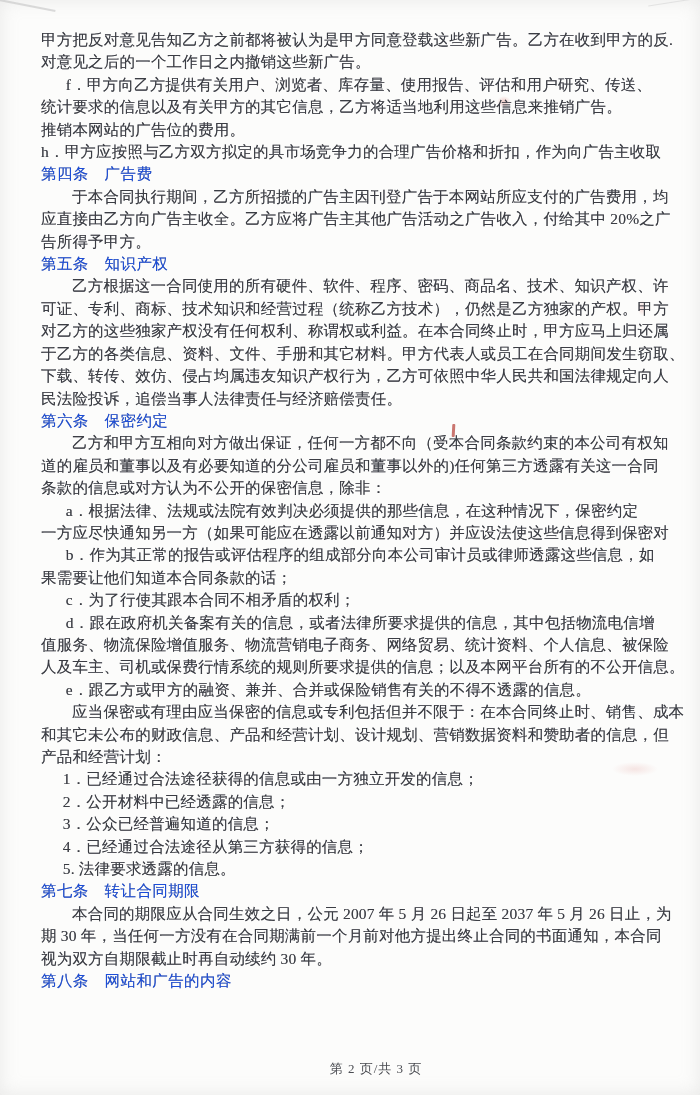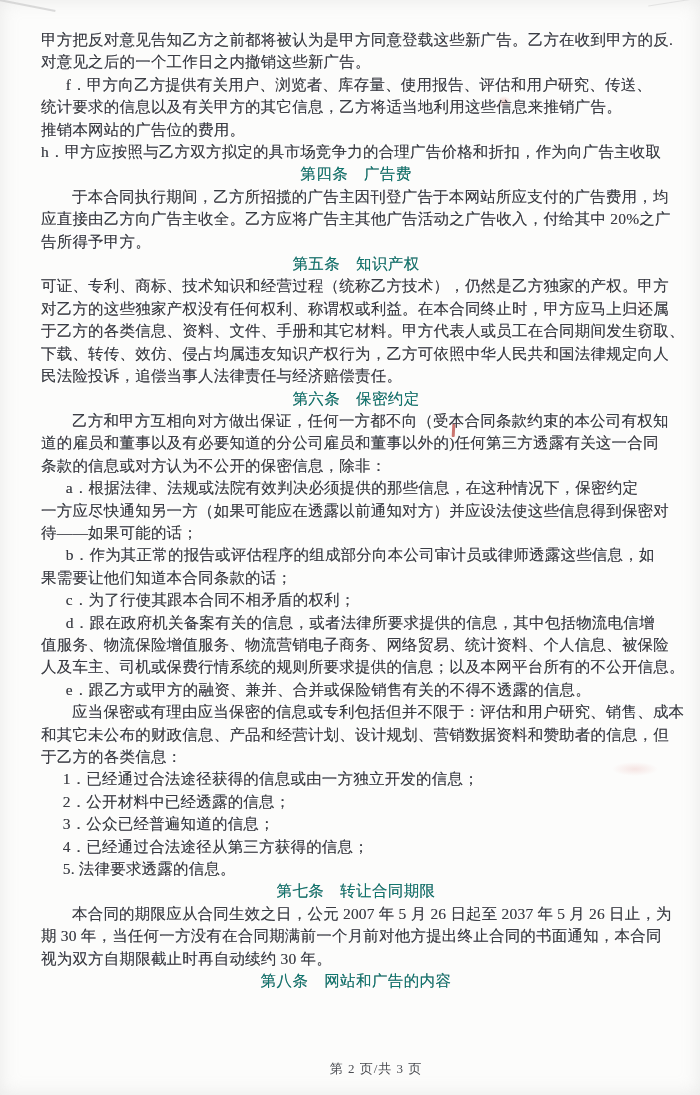--- a/index.html
+++ b/index.html
@@ -21,21 +21,21 @@
     text-align:left;
     letter-spacing:.2px;
     filter:blur(.22px);
     text-shadow:0 0 .6px rgba(62,64,72,.55);
   }
   .line{white-space:nowrap;height:22.42px;}
   .flush{text-indent:0;}
   .para{text-indent:2em;}
   .list{text-indent:1.6em;}
   .num{text-indent:1.4em;}
-  .header{text-indent:0;letter-spacing:.4px;color:#0f766e;text-align:center;}
+  .header{text-indent:0;letter-spacing:.4px;color:#1d4ed8;}
   .footer{
     position:absolute;
     left:0;top:1060px;width:700px;
     text-align:center;
     font-size:13px;
     color:#4a4c52;
     letter-spacing:1px;
     filter:blur(.2px);
     margin-left:26px;
   }
@@ -64,42 +64,42 @@
       <div class="line flush">对意见之后的一个工作日之内撤销这些新广告。</div>
       <div class="line list">f．甲方向乙方提供有关用户、浏览者、库存量、使用报告、评估和用户研究、传送、</div>
       <div class="line flush">统计要求的信息以及有关甲方的其它信息，乙方将适当地利用这些信息来推销广告。</div>
       <div class="line flush">推销本网站的广告位的费用。</div>
       <div class="line flush">h．甲方应按照与乙方双方拟定的具市场竞争力的合理广告价格和折扣，作为向广告主收取</div>
       <div class="line header">第四条　广告费</div>
       <div class="line para">于本合同执行期间，乙方所招揽的广告主因刊登广告于本网站所应支付的广告费用，均</div>
       <div class="line flush">应直接由乙方向广告主收全。乙方应将广告主其他广告活动之广告收入，付给其中 20%之广</div>
       <div class="line flush">告所得予甲方。</div>
       <div class="line header">第五条　知识产权</div>
+      <div class="line para">乙方根据这一合同使用的所有硬件、软件、程序、密码、商品名、技术、知识产权、许</div>
       <div class="line flush">可证、专利、商标、技术知识和经营过程（统称乙方技术），仍然是乙方独家的产权。甲方</div>
       <div class="line flush">对乙方的这些独家产权没有任何权利、称谓权或利益。在本合同终止时，甲方应马上归还属</div>
       <div class="line flush">于乙方的各类信息、资料、文件、手册和其它材料。甲方代表人或员工在合同期间发生窃取、</div>
       <div class="line flush">下载、转传、效仿、侵占均属违友知识产权行为，乙方可依照中华人民共和国法律规定向人</div>
       <div class="line flush">民法险投诉，追偿当事人法律责任与经济赔偿责任。</div>
       <div class="line header">第六条　保密约定</div>
       <div class="line para">乙方和甲方互相向对方做出保证，任何一方都不向（受本合同条款约束的本公司有权知</div>
       <div class="line flush">道的雇员和董事以及有必要知道的分公司雇员和董事以外的)任何第三方透露有关这一合同</div>
       <div class="line flush">条款的信息或对方认为不公开的保密信息，除非：</div>
       <div class="line list">a．根据法律、法规或法院有效判决必须提供的那些信息，在这种情况下，保密约定</div>
       <div class="line flush">一方应尽快通知另一方（如果可能应在透露以前通知对方）并应设法使这些信息得到保密对</div>
-      <div class="line flush">待——如果可能的话；</div>
       <div class="line list">b．作为其正常的报告或评估程序的组成部分向本公司审计员或律师透露这些信息，如</div>
       <div class="line flush">果需要让他们知道本合同条款的话；</div>
       <div class="line list">c．为了行使其跟本合同不相矛盾的权利；</div>
       <div class="line list">d．跟在政府机关备案有关的信息，或者法律所要求提供的信息，其中包括物流电信增</div>
       <div class="line flush">值服务、物流保险增值服务、物流营销电子商务、网络贸易、统计资料、个人信息、被保险</div>
       <div class="line flush">人及车主、司机或保费行情系统的规则所要求提供的信息；以及本网平台所有的不公开信息。</div>
       <div class="line list">e．跟乙方或甲方的融资、兼并、合并或保险销售有关的不得不透露的信息。</div>
-      <div class="line para">应当保密或有理由应当保密的信息或专利包括但并不限于：评估和用户研究、销售、成本</div>
+      <div class="line para">应当保密或有理由应当保密的信息或专利包括但并不限于：在本合同终止时、销售、成本</div>
       <div class="line flush">和其它未公布的财政信息、产品和经营计划、设计规划、营销数据资料和赞助者的信息，但</div>
-      <div class="line flush">于乙方的各类信息：</div>
+      <div class="line flush">产品和经营计划：</div>
       <div class="line num">1．已经通过合法途径获得的信息或由一方独立开发的信息；</div>
       <div class="line num">2．公开材料中已经透露的信息；</div>
       <div class="line num">3．公众已经普遍知道的信息；</div>
       <div class="line num">4．已经通过合法途径从第三方获得的信息；</div>
       <div class="line num">5. 法律要求透露的信息。</div>
       <div class="line header">第七条　转让合同期限</div>
       <div class="line para">本合同的期限应从合同生效之日，公元 2007 年 5 月 26 日起至 2037 年 5 月 26 日止，为</div>
       <div class="line flush">期 30 年，当任何一方没有在合同期满前一个月前对他方提出终止合同的书面通知，本合同</div>
       <div class="line flush">视为双方自期限截止时再自动续约 30 年。</div>
       <div class="line header">第八条　网站和广告的内容</div>

